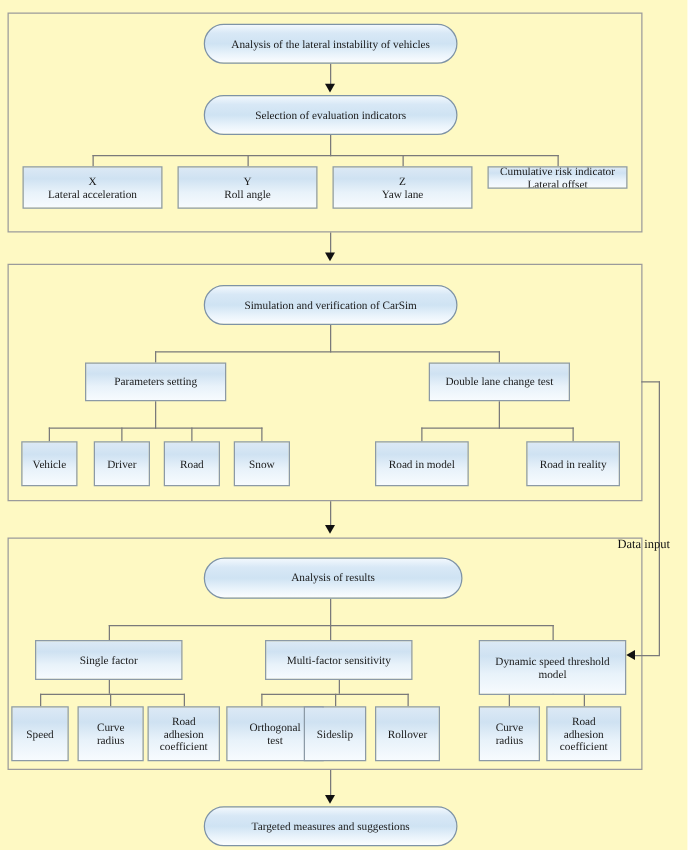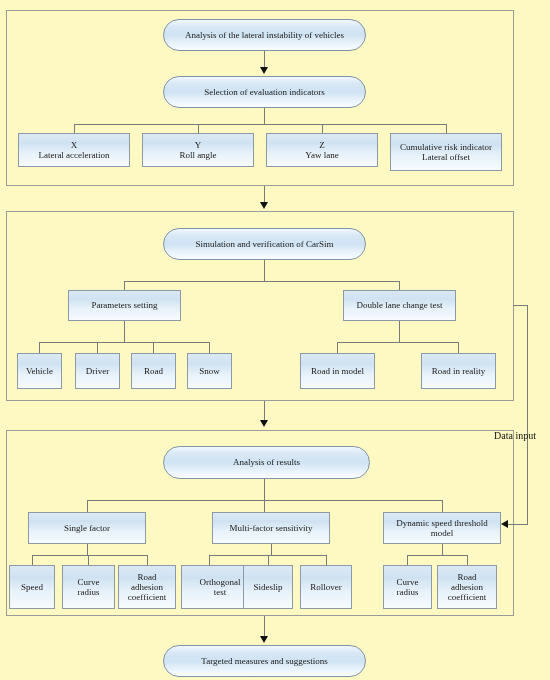--- a/index.html
+++ b/index.html
@@ -166,21 +166,21 @@
         <span>Y</span>
         <span>Roll angle</span>
       </div>
     </div>
     <div class="node" style="left: 266px; top: 133px; width: 112px; height: 34px; font-size: 9px;">
       <div class="lines">
         <span>Z</span>
         <span>Yaw lane</span>
       </div>
     </div>
-    <div class="node" style="left: 390px; top: 133px; width: 112px; height: 38px; font-size: 9px;">
+    <div class="node" style="left: 390px; top: 133px; width: 112px; height: 18px; font-size: 9px;">
       <div class="lines">
         <span>Cumulative risk indicator</span>
         <span>Lateral offset</span>
       </div>
     </div>
     <div class="node rounded" style="left: 163px; top: 228px; width: 203px; height: 32px; font-size: 9px;">
       <div class="lines">
         <span>Simulation and verification of CarSim</span>
       </div>
     </div>
@@ -232,21 +232,21 @@
     <div class="node" style="left: 28px; top: 512px; width: 118px; height: 32px; font-size: 9px;">
       <div class="lines">
         <span>Single factor</span>
       </div>
     </div>
     <div class="node" style="left: 212px; top: 512px; width: 118px; height: 32px; font-size: 9px;">
       <div class="lines">
         <span>Multi-factor sensitivity</span>
       </div>
     </div>
-    <div class="node" style="left: 383px; top: 512px; width: 118px; height: 32px; font-size: 9px;">
+    <div class="node" style="left: 383px; top: 512px; width: 118px; height: 44px; font-size: 9px;">
       <div class="lines">
         <span>Dynamic speed threshold</span>
         <span>model</span>
       </div>
     </div>
     <div class="node" style="left: 9px; top: 565px; width: 46px; height: 44px; font-size: 9px;">
       <div class="lines">
         <span>Speed</span>
       </div>
     </div>

